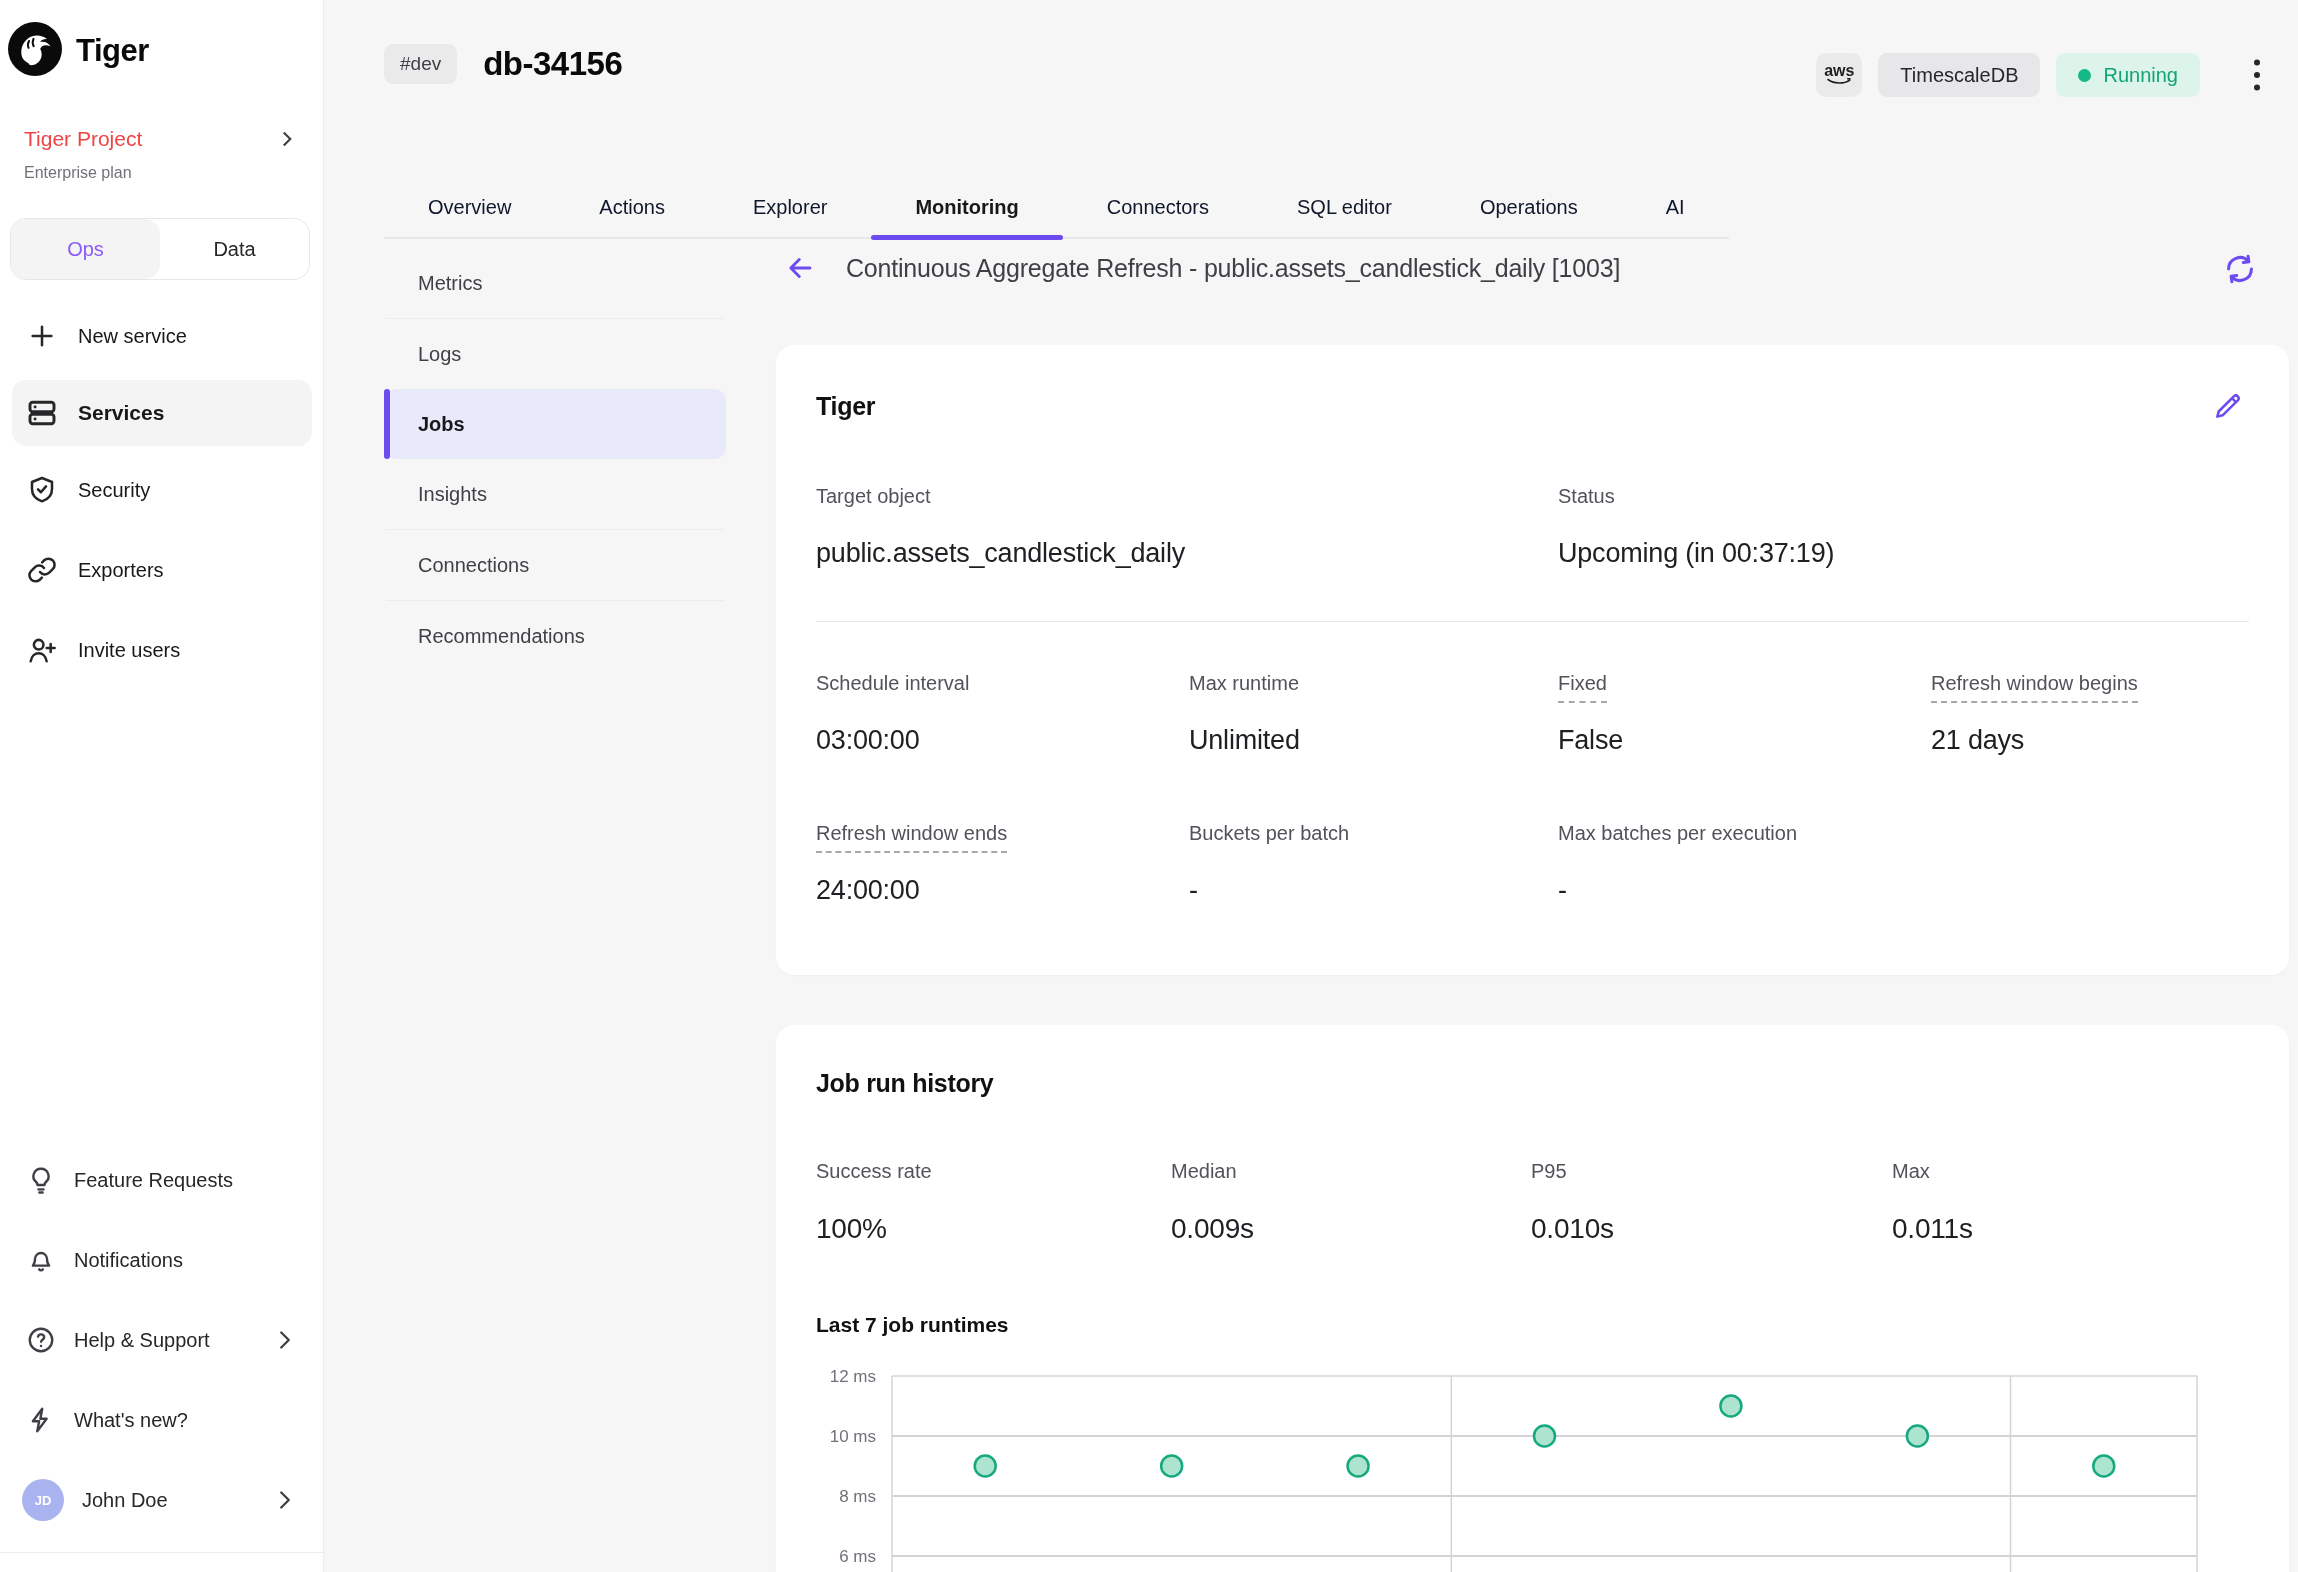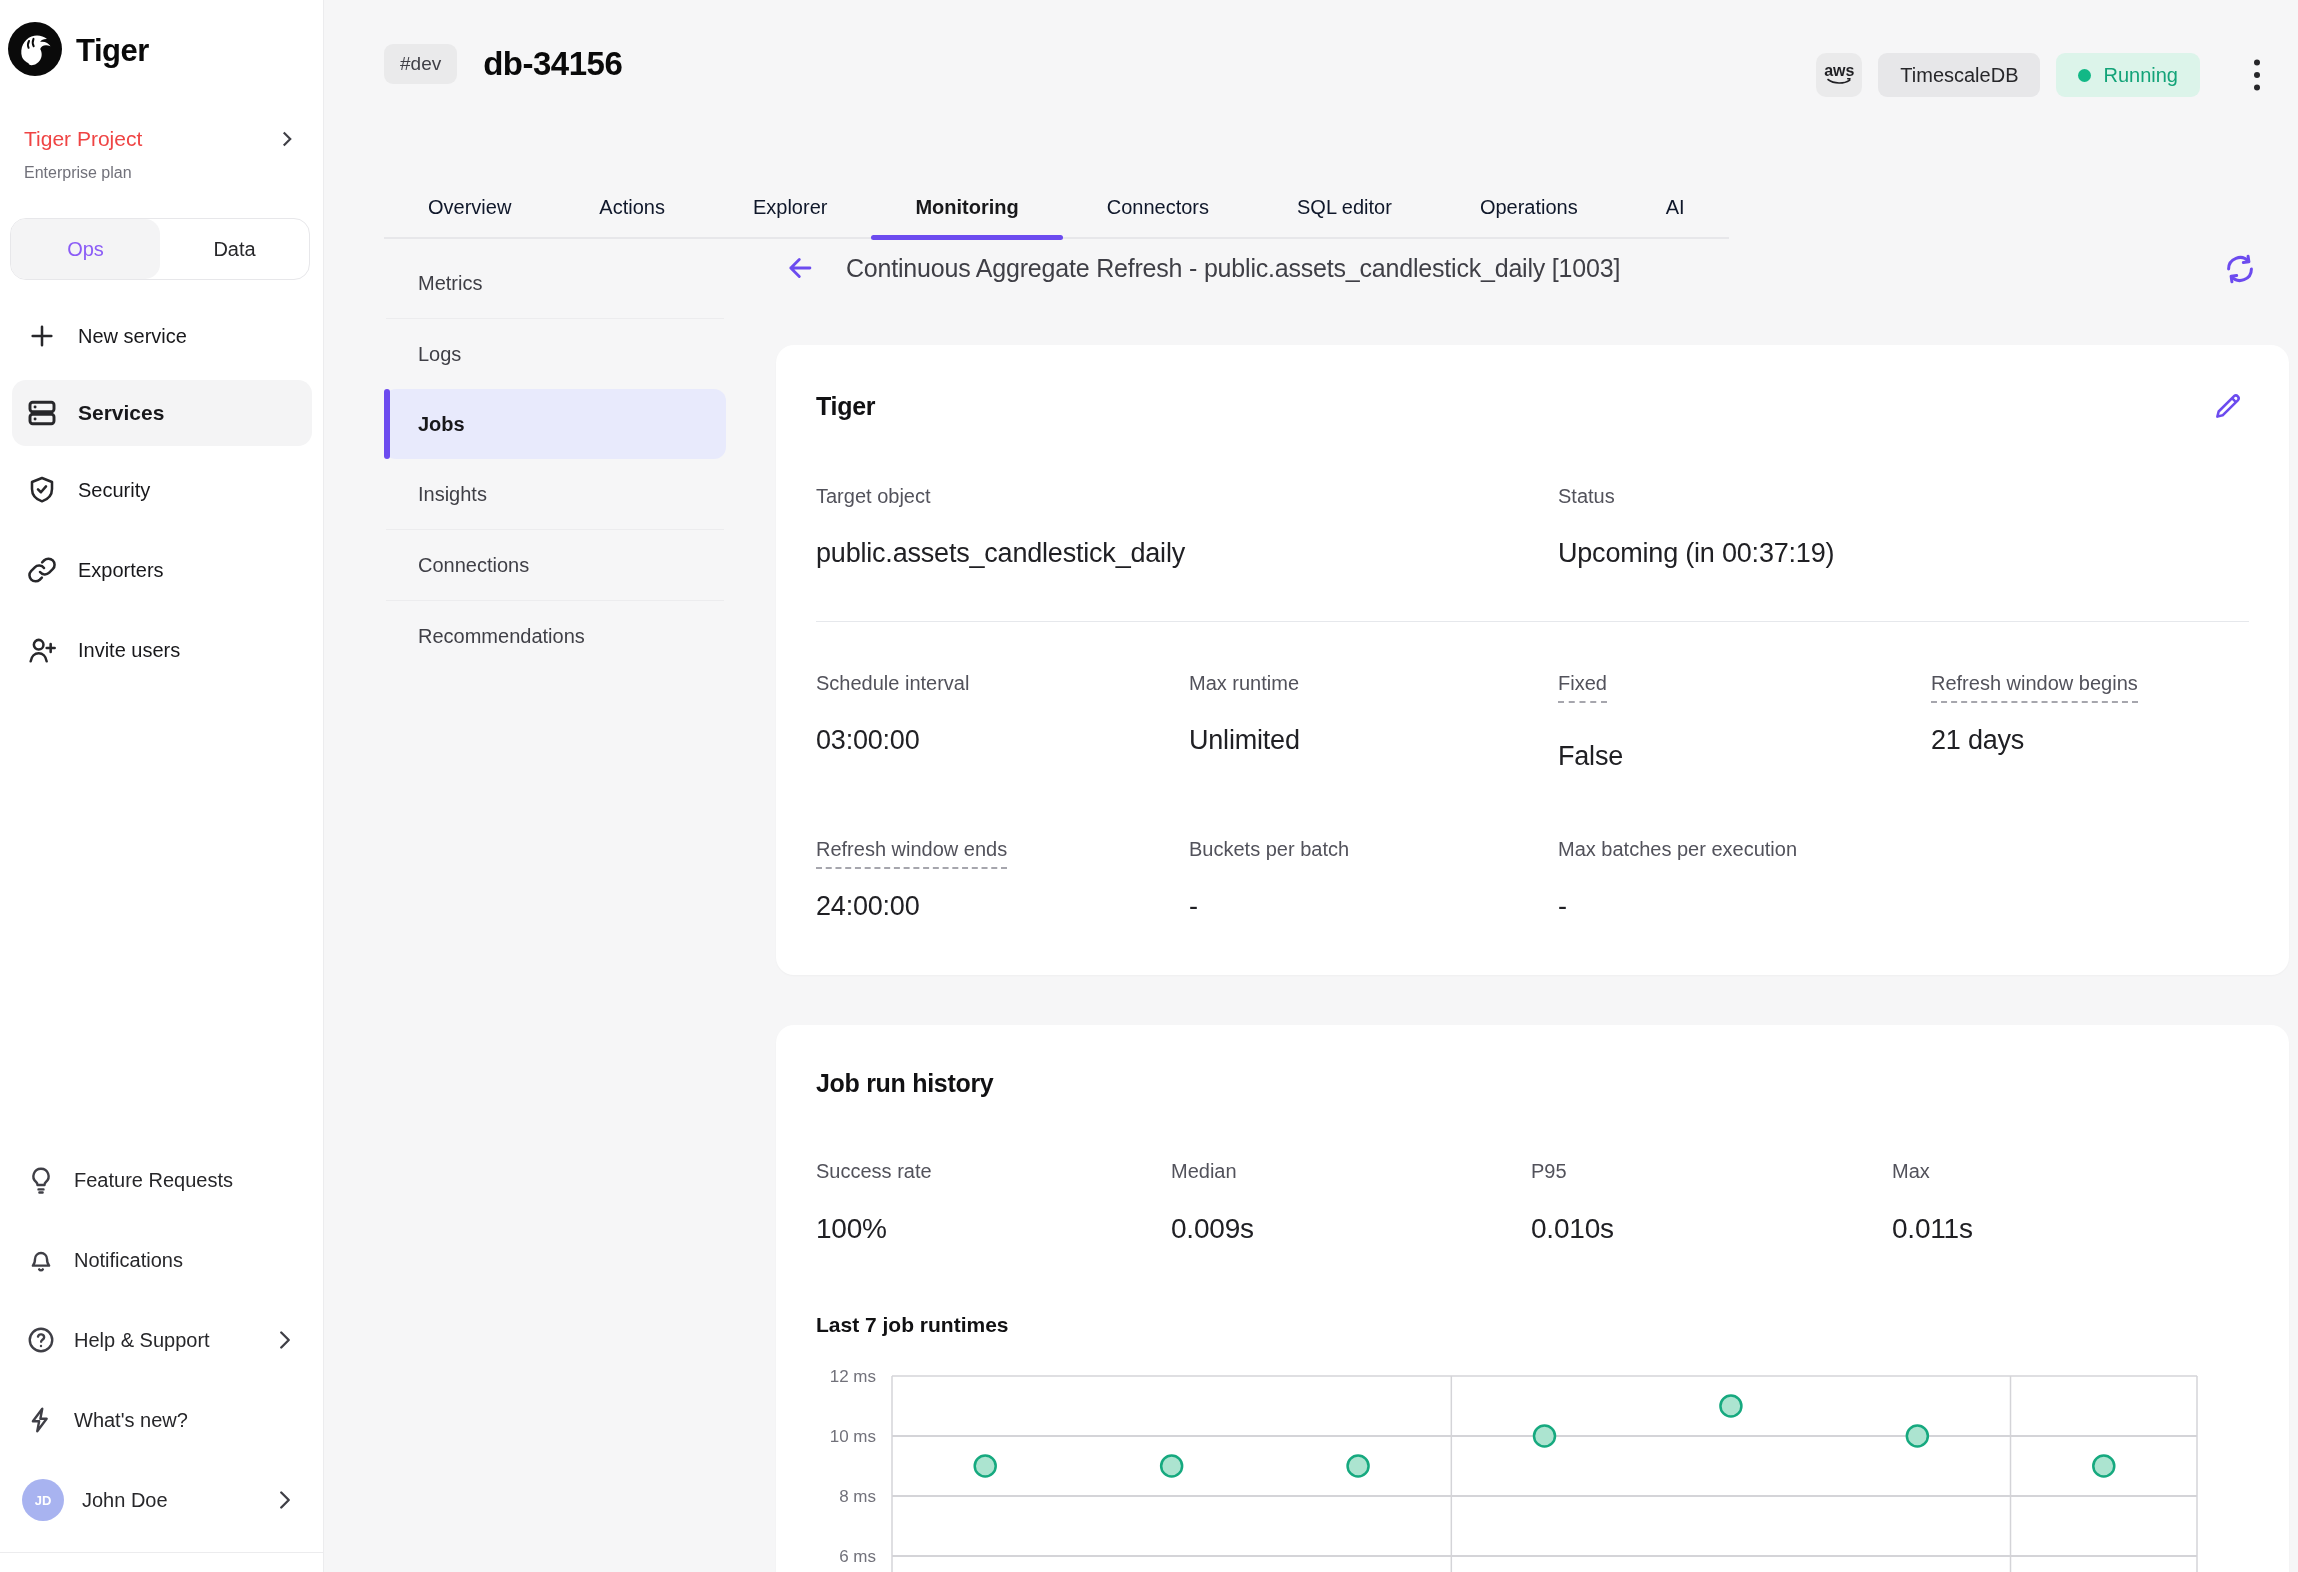--- a/index.html
+++ b/index.html
@@ -310,21 +310,21 @@
           <div>
             <div class="field-label">Schedule interval</div>
             <div class="field-value">03:00:00</div>
           </div>
           <div>
             <div class="field-label">Max runtime</div>
             <div class="field-value">Unlimited</div>
           </div>
           <div>
             <div class="field-label"><span class="dashed">Fixed</span></div>
-            <div class="field-value" style="margin-top:38px">False</div>
+            <div class="field-value" style="margin-top:22px">False</div>
           </div>
           <div>
             <div class="field-label"><span class="dashed">Refresh window begins</span></div>
             <div class="field-value" style="margin-top:22px">21 days</div>
           </div>
         </div>
 
         <div class="grid4 config-row3">
           <div>
             <div class="field-label"><span class="dashed">Refresh window ends</span></div>

